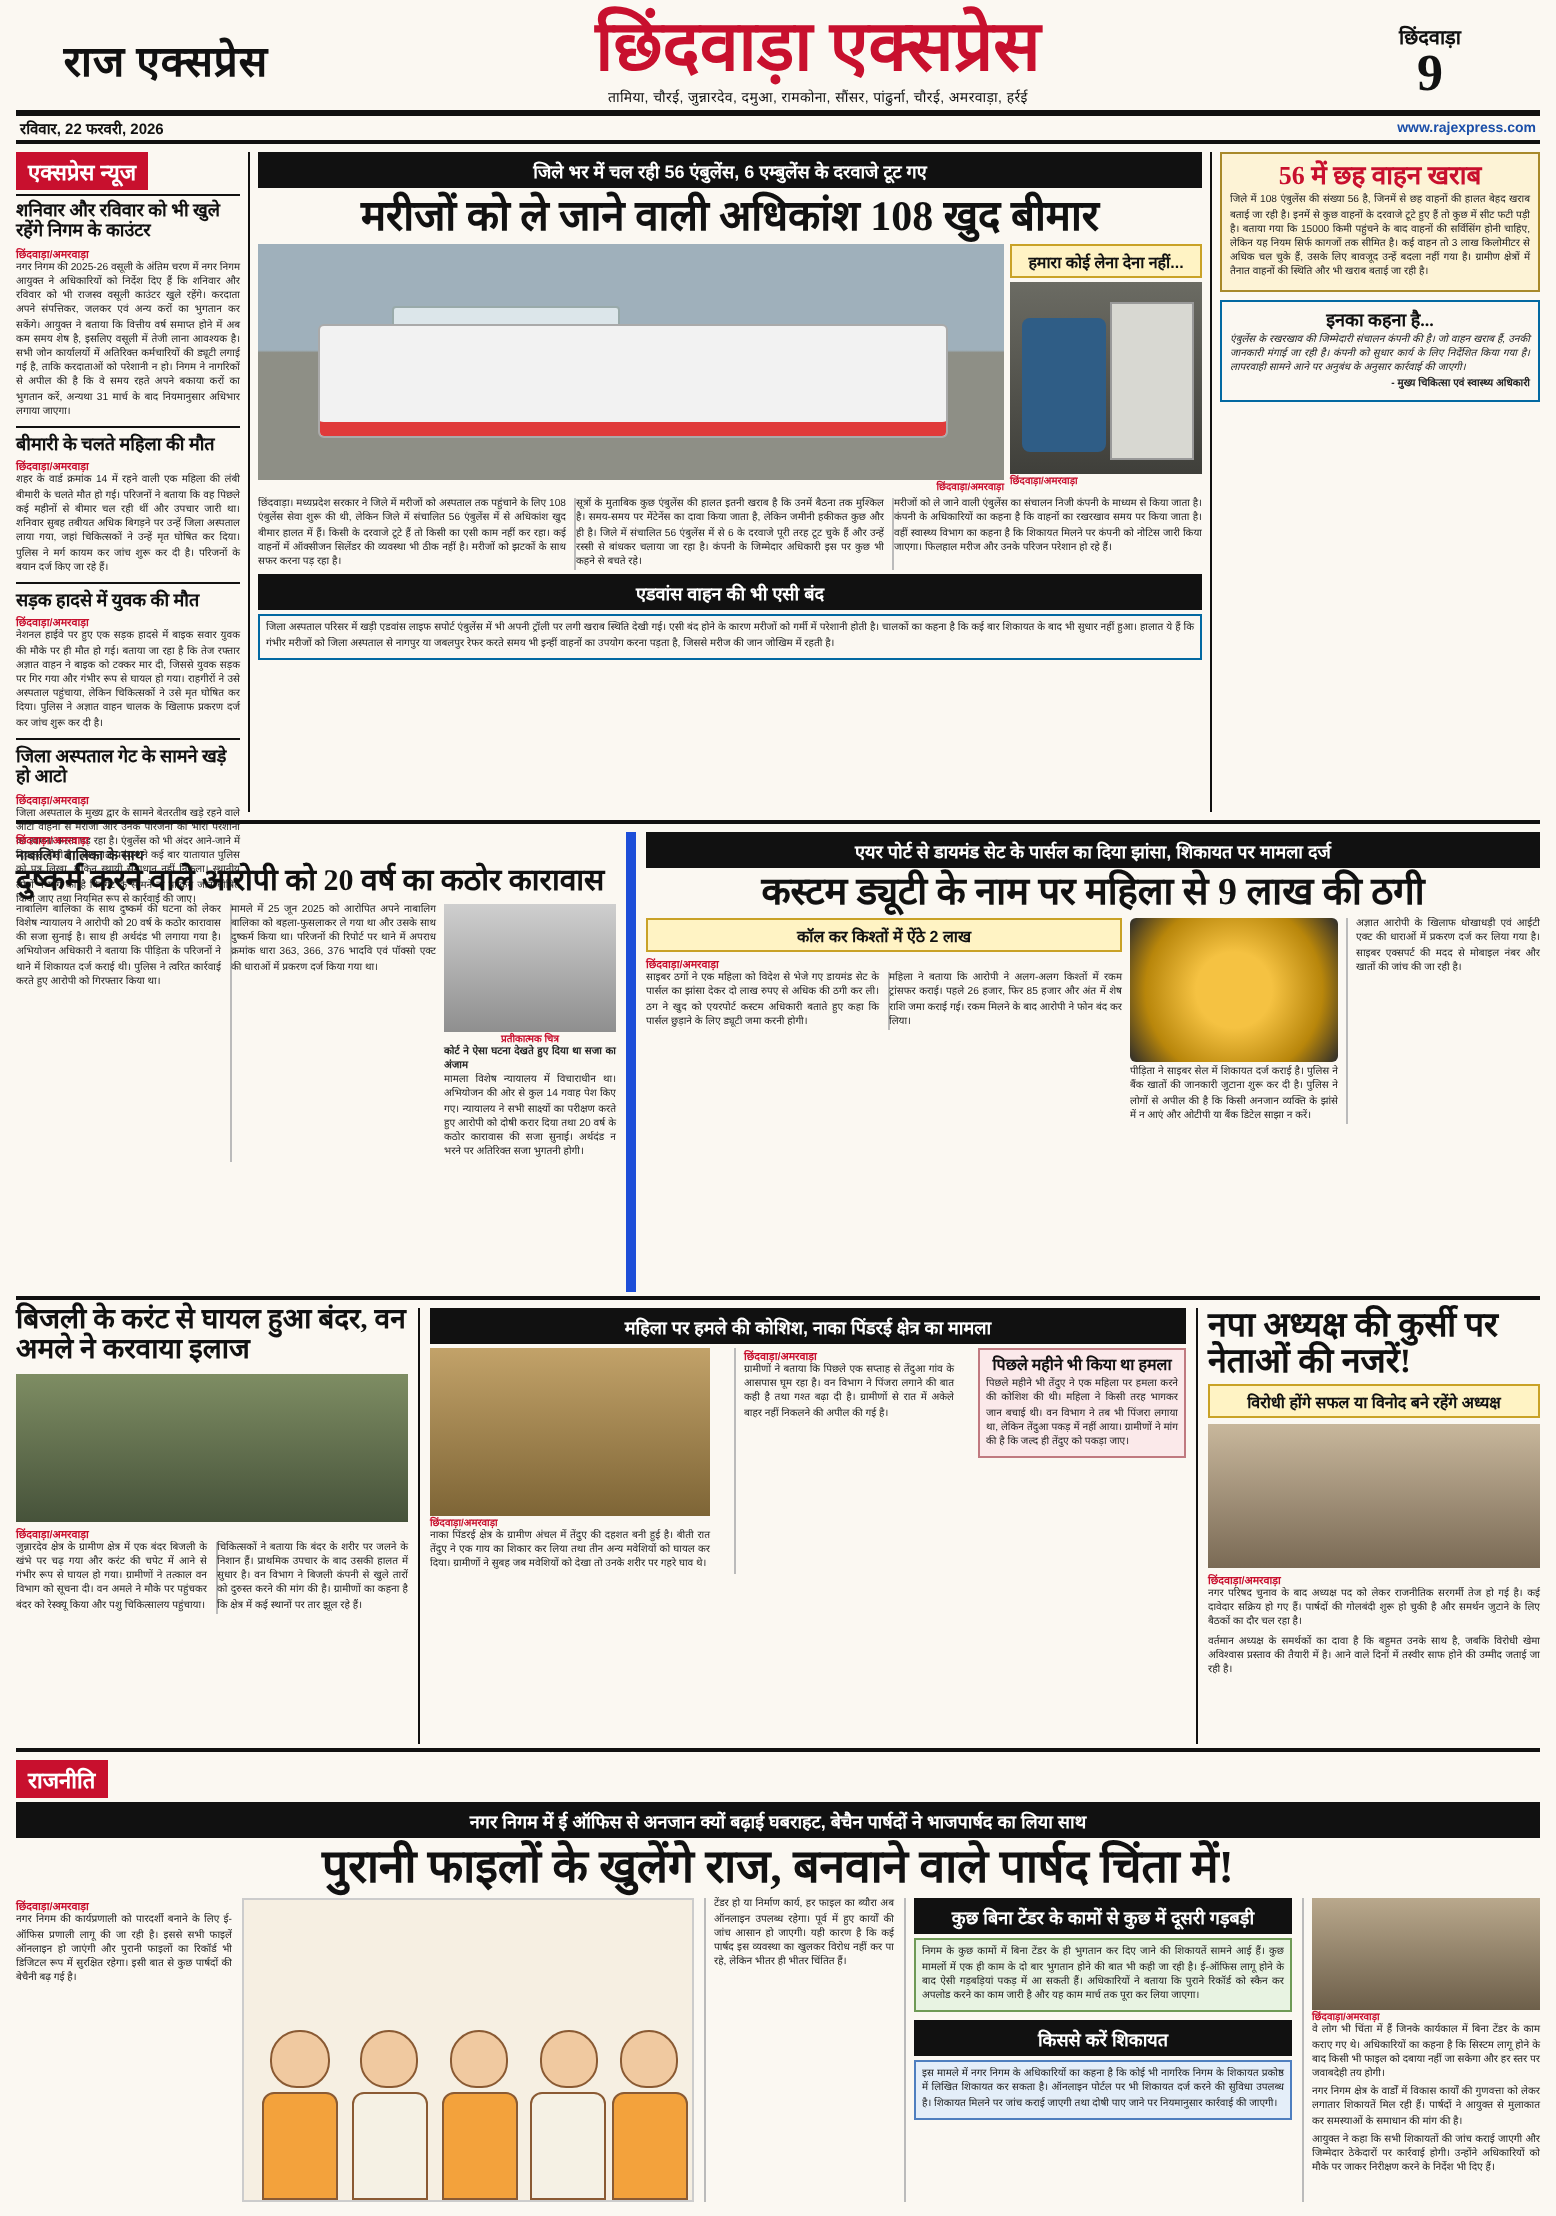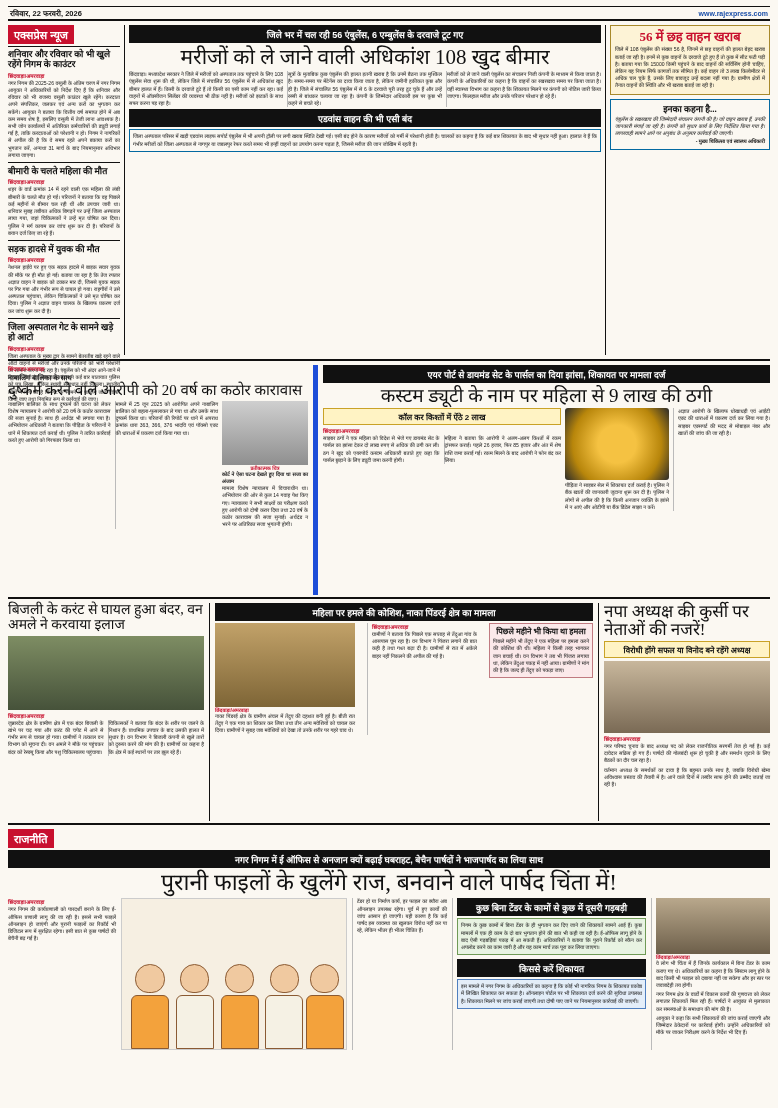--- a/index.html
+++ b/index.html
@@ -21,21 +21,21 @@
   .mh-center .strap{font-size:7px;color:#111;margin-top:3px;letter-spacing:.2px;}
   .mh-right{width:110px;text-align:center;}
   .mh-right .city{font-size:10px;font-weight:bold;}
   .mh-right .pageno{font-family:"Liberation Serif", serif;font-size:26px;font-weight:bold;line-height:.9;}
   .mh-bar{display:flex;justify-content:space-between;align-items:center;border-top:1px solid #111;border-bottom:2px solid #111;padding:1px 2px;font-size:7.5px;}
   .mh-bar .date{font-weight:bold;}
   .mh-bar .site{color:#1a4ea8;font-weight:bold;font-size:7px;}
   
   .redbar{background:#c8102e;color:#fff;font-weight:bold;font-size:11px;padding:2px 6px;display:inline-block;}
   .blackbar{background:#111;color:#fff;font-weight:bold;font-size:9px;padding:2.5px 6px;text-align:center;}
-  .hl{font-family:"Liberation Serif", serif;font-weight:normal;line-height:1.06;}
+  .hl{font-family:"Liberation Serif", serif;font-weight:bold;line-height:1.06;}
   .body-txt{font-size:5.1px;line-height:1.42;text-align:justify;color:#222;}
   .byline{color:#c8102e;font-weight:bold;font-size:5.4px;}
   .box{border:1px solid #0369a1;}
   .tintbox{background:#fdf3d6;border:1px solid #a8892b;}
   .bluebox{background:#e4eef9;border:1px solid #4f7fbf;}
   .greenbox{background:#e8f3e2;border:1px solid #6f9a56;}
   .pinkbox{background:#fbe9ea;border:1px solid #c07a80;}
   .photo{background:#cfc9bd;position:relative;overflow:hidden;}
   .cap{font-size:5px;color:#c8102e;font-weight:bold;}
   .col-sep{border-left:1px solid #bbb;}
@@ -74,20 +74,33 @@
   .monkimg{background:linear-gradient(#7e8d63,#46523a);}
   .tigerimg{background:linear-gradient(#c2a269,#7e6536);}
   .coinimg{background:radial-gradient(circle at 50% 50%,#f5c242 30%,#b8860b 70%,#2b2b2b 100%);}
   .manimg{background:linear-gradient(#c8b79c,#7a6a55);}
 </style>
 </head>
 <body>
 
 <div class="page">
 
+  <div class="masthead">
+    <div class="mh-left">
+      <div class="logo">राज एक्सप्रेस</div>
+    </div>
+    <div class="mh-center">
+      <div class="title">छिंदवाड़ा एक्सप्रेस</div>
+      <div class="strap">तामिया, चौरई, जुन्नारदेव, दमुआ, रामकोना, सौंसर, पांढुर्ना, चौरई, अमरवाड़ा, हर्रई</div>
+    </div>
+    <div class="mh-right">
+      <div class="city">छिंदवाड़ा</div>
+      <div class="pageno">9</div>
+    </div>
+  </div>
   <div class="mh-bar">
     <div class="date">रविवार, 22 फरवरी, 2026</div>
     <div class="site">www.rajexpress.com</div>
   </div>
 
   <div id="top">
 
     <div id="leftcol">
       <div class="redbar">एक्सप्रेस न्यूज</div>
       <div style="border-bottom:1px solid #111;margin-top:2px;"></div>
@@ -117,20 +130,31 @@
         <div class="smallhead">जिला अस्पताल गेट के सामने खड़े हो आटो</div>
         <div class="byline mt2">छिंदवाड़ा/अमरवाड़ा</div>
         <div class="body-txt">जिला अस्पताल के मुख्य द्वार के सामने बेतरतीब खड़े रहने वाले ऑटो वाहनों से मरीजों और उनके परिजनों को भारी परेशानी का सामना करना पड़ रहा है। एंबुलेंस को भी अंदर आने-जाने में दिक्कत होती है। अस्पताल प्रबंधन ने कई बार यातायात पुलिस को पत्र लिखा, लेकिन स्थायी समाधान नहीं निकला। स्थानीय लोगों ने मांग की है कि गेट के सामने नो पार्किंग जोन घोषित किया जाए तथा नियमित रूप से कार्रवाई की जाए।</div>
       </div>
     </div>
 
     <div id="midcol">
       <div class="blackbar">जिले भर में चल रही 56 एंबुलेंस, 6 एम्बुलेंस के दरवाजे टूट गए</div>
       <div class="hl lead-head">मरीजों को ले जाने वाली अधिकांश 108 खुद बीमार</div>
 
+      <div class="row" style="gap:3px;">
+        <div style="flex:1.35;">
+          <div class="photo amb" style="height:118px;"></div>
+          <div class="cap" style="text-align:right;">छिंदवाड़ा/अमरवाड़ा</div>
+        </div>
+        <div style="width:96px;">
+          <div class="yellowtitle">हमारा कोई लेना देना नहीं...</div>
+          <div class="photo mech" style="height:96px;margin-top:2px;"></div>
+          <div class="cap">छिंदवाड़ा/अमरवाड़ा</div>
+        </div>
+      </div>
 
       <div class="row mt2" style="gap:4px;">
         <div style="flex:1;" class="body-txt">छिंदवाड़ा। मध्यप्रदेश सरकार ने जिले में मरीजों को अस्पताल तक पहुंचाने के लिए 108 एंबुलेंस सेवा शुरू की थी, लेकिन जिले में संचालित 56 एंबुलेंस में से अधिकांश खुद बीमार हालत में हैं। किसी के दरवाजे टूटे हैं तो किसी का एसी काम नहीं कर रहा। कई वाहनों में ऑक्सीजन सिलेंडर की व्यवस्था भी ठीक नहीं है। मरीजों को झटकों के साथ सफर करना पड़ रहा है।</div>
         <div style="flex:1;" class="body-txt col-sep">सूत्रों के मुताबिक कुछ एंबुलेंस की हालत इतनी खराब है कि उनमें बैठना तक मुश्किल है। समय-समय पर मेंटेनेंस का दावा किया जाता है, लेकिन जमीनी हकीकत कुछ और ही है। जिले में संचालित 56 एंबुलेंस में से 6 के दरवाजे पूरी तरह टूट चुके हैं और उन्हें रस्सी से बांधकर चलाया जा रहा है। कंपनी के जिम्मेदार अधिकारी इस पर कुछ भी कहने से बचते रहे।</div>
         <div style="flex:1;" class="body-txt col-sep">मरीजों को ले जाने वाली एंबुलेंस का संचालन निजी कंपनी के माध्यम से किया जाता है। कंपनी के अधिकारियों का कहना है कि वाहनों का रखरखाव समय पर किया जाता है। वहीं स्वास्थ्य विभाग का कहना है कि शिकायत मिलने पर कंपनी को नोटिस जारी किया जाएगा। फिलहाल मरीज और उनके परिजन परेशान हो रहे हैं।</div>
       </div>
 
       <div class="blackbar mt2">एडवांस वाहन की भी एसी बंद</div>
       <div class="box p3" style="margin-top:2px;">
         <div class="body-txt">जिला अस्पताल परिसर में खड़ी एडवांस लाइफ सपोर्ट एंबुलेंस में भी अपनी ट्रॉली पर लगी खराब स्थिति देखी गई। एसी बंद होने के कारण मरीजों को गर्मी में परेशानी होती है। चालकों का कहना है कि कई बार शिकायत के बाद भी सुधार नहीं हुआ। हालात ये हैं कि गंभीर मरीजों को जिला अस्पताल से नागपुर या जबलपुर रेफर करते समय भी इन्हीं वाहनों का उपयोग करना पड़ता है, जिससे मरीज की जान जोखिम में रहती है।</div>

